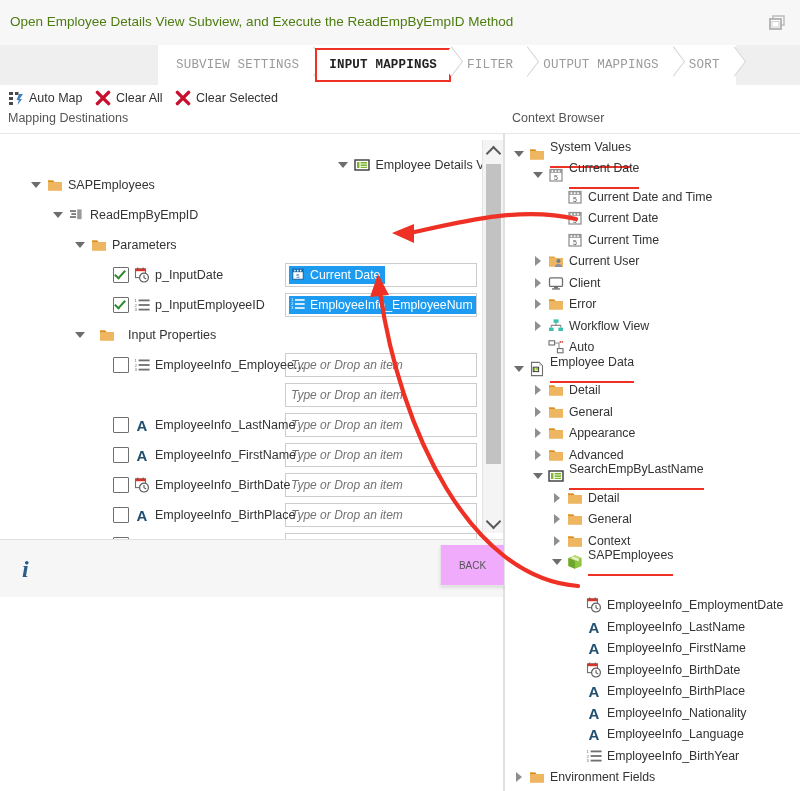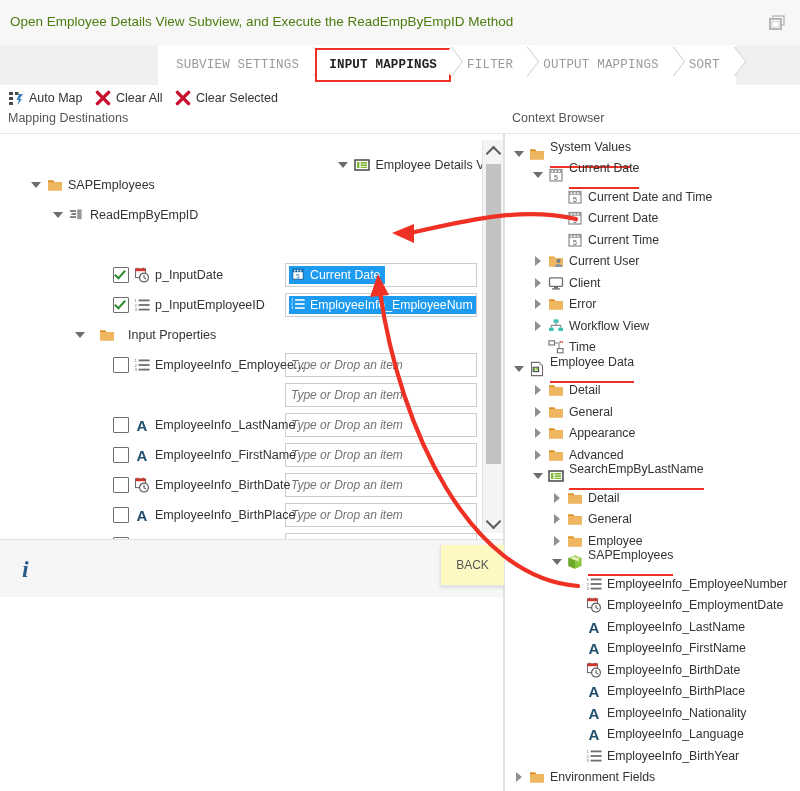--- a/index.html
+++ b/index.html
@@ -135,23 +135,23 @@
   
   .footer{
     position:absolute;left:0;top:539px;width:503px;height:58px;
     background:#f6f6f6;border-top:1px solid #e0e0e0;border-bottom:1px solid #dcdcdc;
   }
   .footer .info{
     position:absolute;left:22px;top:16px;font-size:24px;color:#2b5c8a;
     font-style:italic;font-weight:bold;font-family:"Liberation Serif",serif;cursor:pointer;
   }
   .backbtn{
-    position:absolute;left:440px;top:545px;width:63px;height:40px;background:#fef9c3;
+    position:absolute;left:440px;top:545px;width:63px;height:40px;background:#f0abfc;
     border:1px solid #e4e4e4;border-top:none;display:flex;align-items:center;
-    justify-content:center;font-size:12px;color:#555;cursor:pointer;
+    justify-content:center;font-size:10px;color:#555;cursor:pointer;
     box-shadow:0 2px 3px rgba(0,0,0,.10);
   }
   .belowwhite{position:absolute;left:0;top:597px;width:503px;height:194px;background:#fff;}
 
   
   .rrow{position:absolute;height:21.5px;display:flex;align-items:center;white-space:nowrap;}
   .rname{font-size:12.3px;color:#333;}
   .rname.ul{border-bottom:2px solid #ee3124;padding-bottom:12px;}
 
   
@@ -272,20 +272,33 @@
             <svg width="16" height="16" viewBox="0 0 16 16">
               <rect x="1" y="3.2" width="6" height="1.7" fill="#6f6f6f"></rect>
               <rect x="2.4" y="6.2" width="4.6" height="1.7" fill="#6f6f6f"></rect>
               <rect x="1" y="9.2" width="6" height="1.7" fill="#6f6f6f"></rect>
               <rect x="8.2" y="2.4" width="4.4" height="9.8" fill="#9a9a9a"></rect>
             </svg>
           </span>
           <span class="lname">ReadEmpByEmpID</span>
         </div>
       </div>
+      <div class="lrow" style="top: 96px;">
+        <div style="display: flex; align-items: center; gap: 5px; padding-left: 74px;">
+          <span class="twisty down"></span>
+          <span class="ico">
+            <svg width="16" height="16" viewBox="0 0 16 16">
+              <path d="M1 3.6h5.2l1.2 1.5H15v8.4H1z" fill="#e8a33d"></path>
+              <path d="M1 3.6h5.2l1.2 1.5H1z" fill="#d98f20"></path>
+              <rect x="1" y="5.1" width="14" height="8.3" fill="#eeb661"></rect>
+            </svg>
+          </span>
+          <span class="lname">Parameters</span>
+        </div>
+      </div>
       <div class="vfield filled" style="top: 129px;">
         <span class="chip">
           <span class="ico">
             <svg width="14" height="14" viewBox="0 0 16 16">
               <rect x="2" y="2.5" width="12" height="11.5" fill="#ffffff" stroke="#1668a8" stroke-width="1.2"></rect>
               <rect x="2" y="2.5" width="12" height="3.4" fill="#1668a8"></rect>
               <rect x="3.6" y="3.3" width="1.6" height="1.8" fill="#ffffff"></rect>
               <rect x="6.9" y="3.3" width="1.6" height="1.8" fill="#ffffff"></rect>
               <rect x="10.2" y="3.3" width="1.6" height="1.8" fill="#ffffff"></rect>
               <text x="8" y="12.6" font-size="7" text-anchor="middle" fill="#1668a8" font-family="Liberation Sans, sans-serif">5</text>
@@ -593,21 +606,21 @@
         <span style="width: 12px; flex: 0 0 12px; margin-right: 4px;"></span>
         <span class="ico" style="margin-right: 5px;">
           <svg width="16" height="16" viewBox="0 0 16 16">
             <rect x="1" y="1.8" width="5.6" height="4.2" fill="#ffffff" stroke="#6f6f6f" stroke-width="1.1"></rect>
             <rect x="9.4" y="9.6" width="5.6" height="4.2" fill="#ffffff" stroke="#6f6f6f" stroke-width="1.1"></rect>
             <path d="M6.6 4h4.4v5.6" stroke="#8a8a8a" stroke-width="1.1" fill="none"></path>
             <rect x="11.6" y="2.2" width="1.5" height="1.5" fill="#d4342a"></rect>
             <rect x="13.6" y="2.2" width="1.5" height="1.5" fill="#d4342a"></rect>
           </svg>
         </span>
-        <span class="rname">Time</span>
+        <span class="rname">Auto</span>
       </div>
       <div class="rrow" style="top: 224px; left: 8px;">
         <span class="twisty down" style="margin-right: 4px;"></span>
         <span class="ico" style="margin-right: 5px;">
           <svg width="16" height="16" viewBox="0 0 16 16">
             <path d="M2.5 1.4h7.6l3.4 3.4v9.8H2.5z" fill="#ffffff" stroke="#6f6f6f" stroke-width="1.1"></path>
             <path d="M10.1 1.4l3.4 3.4h-3.4z" fill="#cfcfcf"></path>
             <rect x="4.2" y="6.2" width="5.4" height="4.4" fill="#ffffff" stroke="#3a3a3a" stroke-width="1"></rect>
             <rect x="4.9" y="6.9" width="1.3" height="3" fill="#7db52f"></rect>
             <rect x="6.8" y="6.9" width="2.2" height="0.9" fill="#7db52f"></rect>
@@ -697,47 +710,33 @@
       </div>
       <div class="rrow" style="top: 396px; left: 46px;">
         <span class="twisty right" style="margin-right: 4px;"></span>
         <span class="ico" style="margin-right: 5px;">
           <svg width="16" height="16" viewBox="0 0 16 16">
             <path d="M1 3.6h5.2l1.2 1.5H15v8.4H1z" fill="#e8a33d"></path>
             <path d="M1 3.6h5.2l1.2 1.5H1z" fill="#d98f20"></path>
             <rect x="1" y="5.1" width="14" height="8.3" fill="#eeb661"></rect>
           </svg>
         </span>
-        <span class="rname">Employee</span>
+        <span class="rname">Context</span>
       </div>
       <div class="rrow" style="top: 417.5px; left: 46px;">
         <span class="twisty down" style="margin-right: 4px;"></span>
         <span class="ico" style="margin-right: 5px;">
           <svg width="16" height="16" viewBox="0 0 16 16">
             <path d="M8 1.2 14.6 4v8L8 14.8 1.4 12V4z" fill="#8cc63f"></path>
             <path d="M8 1.2 14.6 4 8 6.8 1.4 4z" fill="#b5dc77"></path>
             <path d="M8 6.8v8L1.4 12V4z" fill="#6fa62c"></path>
             <path d="M5 2.3 11.8 5.1v2.3L5 4.6z" fill="#f0f0c8"></path>
           </svg>
         </span>
         <span class="rname ul">SAPEmployees</span>
-      </div>
-      <div class="rrow" style="top: 439px; left: 65px;">
-        <span style="width: 12px; flex: 0 0 12px; margin-right: 4px;"></span>
-        <span class="ico" style="margin-right: 5px;">
-          <svg width="16" height="16" viewBox="0 0 16 16">
-            <text x="0.4" y="5" font-size="4.4" fill="#6f6f6f" font-family="Liberation Sans, sans-serif">1</text>
-            <text x="0.4" y="9.6" font-size="4.4" fill="#6f6f6f" font-family="Liberation Sans, sans-serif">2</text>
-            <text x="0.4" y="14.2" font-size="4.4" fill="#6f6f6f" font-family="Liberation Sans, sans-serif">3</text>
-            <rect x="4.6" y="2.5" width="11" height="1.8" fill="#6f6f6f"></rect>
-            <rect x="4.6" y="7.1" width="11" height="1.8" fill="#6f6f6f"></rect>
-            <rect x="4.6" y="11.7" width="11" height="1.8" fill="#6f6f6f"></rect>
-          </svg>
-        </span>
-        <span class="rname">EmployeeInfo_EmployeeNumber</span>
       </div>
       <div class="rrow" style="top: 460.5px; left: 65px;">
         <span style="width: 12px; flex: 0 0 12px; margin-right: 4px;"></span>
         <span class="ico" style="margin-right: 5px;">
           <svg width="16" height="16" viewBox="0 0 16 16">
             <rect x="1.5" y="1.8" width="10" height="8.8" fill="#ffffff" stroke="#6f6f6f" stroke-width="1.1"></rect>
             <rect x="1.5" y="1.8" width="10" height="2.4" fill="#d4342a"></rect>
             <rect x="3" y="0.6" width="1.3" height="2" fill="#d4342a"></rect>
             <rect x="8.6" y="0.6" width="1.3" height="2" fill="#d4342a"></rect>
             <circle cx="10" cy="10.6" r="4.4" fill="#ffffff" stroke="#5d5d5d" stroke-width="1.2"></circle>

